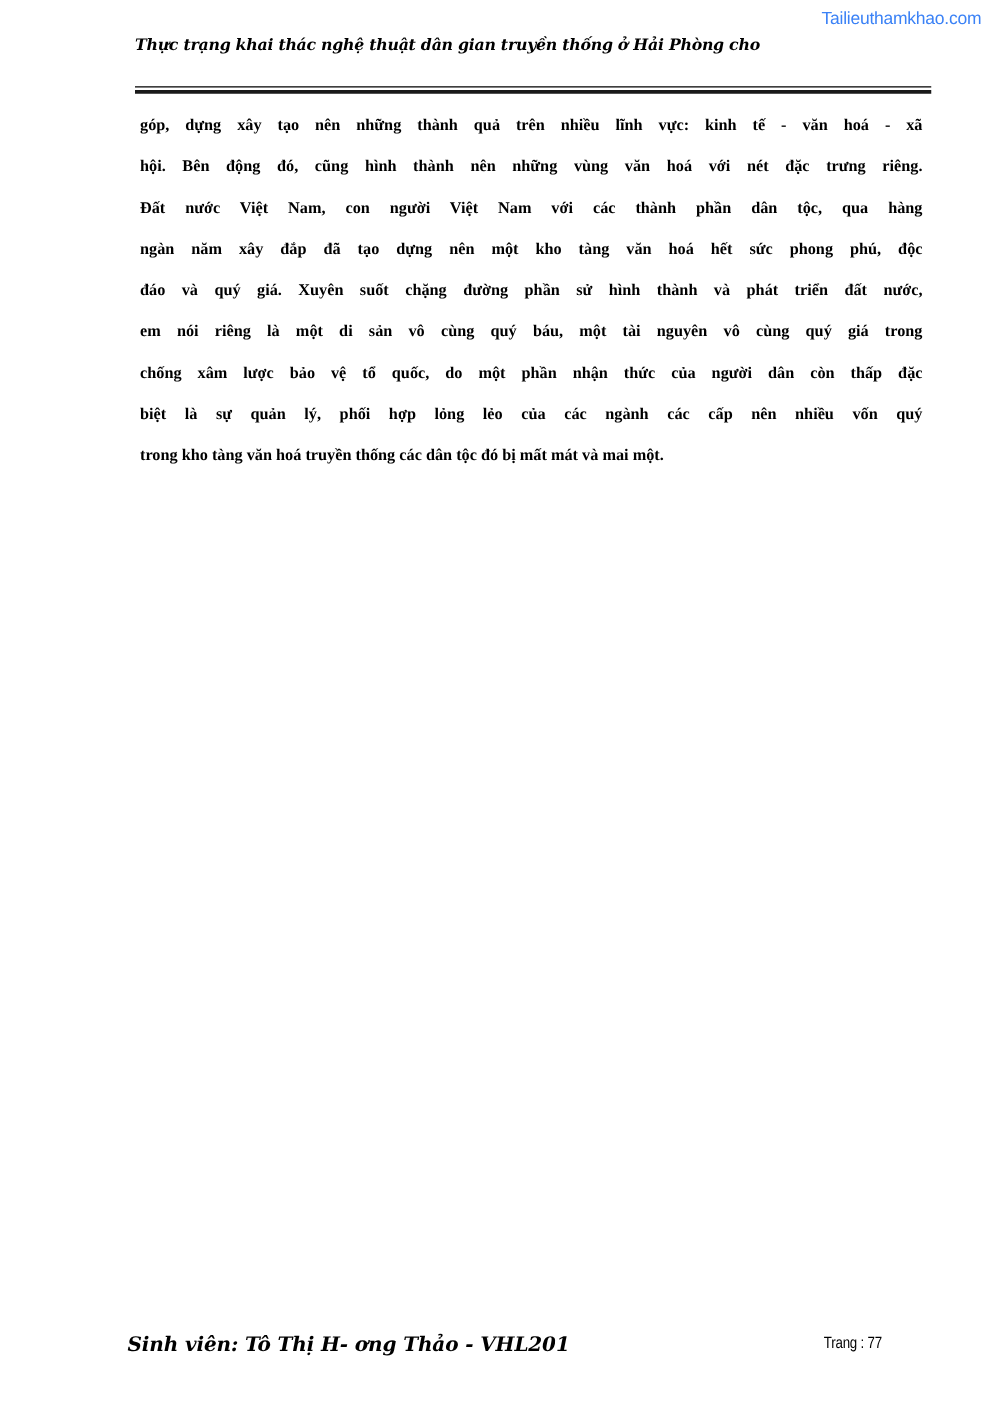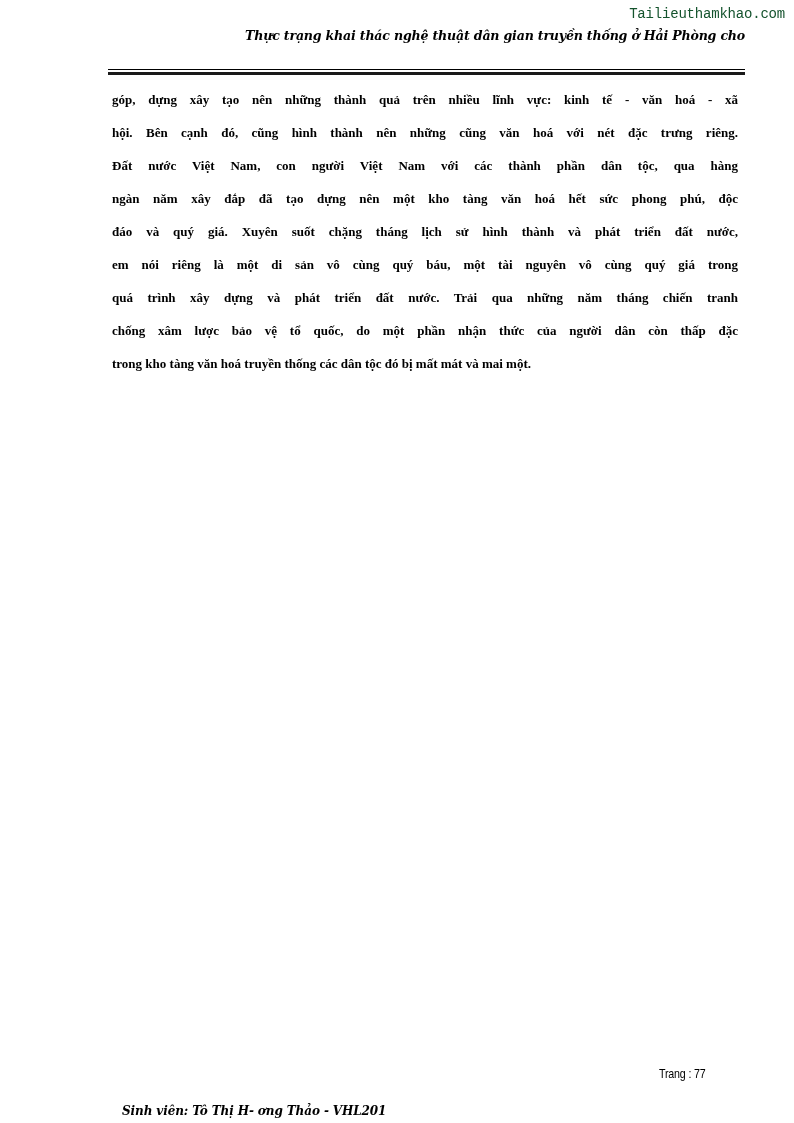--- a/index.html
+++ b/index.html
@@ -11,33 +11,33 @@
       width: 794px;
       height: 1123px;
       position: relative;
       overflow: hidden;
       color: #000000;
     }
     .watermark {
       position: absolute;
       top: 6px;
       right: 9px;
-      font-family: Liberation Mono, monospace;
+      font-family: Liberation Sans, sans-serif;
       font-size: 14px;
-      color: #14532d;
+      color: #3b82f6;
       letter-spacing: -0.2px;
       text-shadow: 0 0 1px #ffffff;
       margin-left: 11px;
     }
     .header-title {
       position: absolute;
       top: 26px;
       left: 108px;
       width: 637px;
-      text-align: right;
+      text-align: left;
       font-family: "DejaVu Serif", serif;
       font-style: italic;
       font-weight: bold;
       font-size: 12.6px;
       line-height: 19px;
       letter-spacing: -0.2px;
     }
     .header-rule {
       position: absolute;
       left: 108px;
@@ -78,27 +78,26 @@
       text-align-last: justify;
       height: 33px;
       white-space: nowrap;
     }
     .body-line.last {
       text-align-last: left;
     }
     .footer-left {
       position: absolute;
       top: 1066px;
-      left: 122px;
+      left: 102px;
       font-family: "DejaVu Serif", serif;
       font-style: italic;
       font-weight: bold;
-      font-size: 12px;
+      font-size: 16px;
       letter-spacing: -0.1px;
-      margin-top: 38px;
     }
     .footer-right {
       position: absolute;
       top: 1066px;
       left: 659px;
       font-family: "Liberation Sans", sans-serif;
       font-size: 13px;
       transform: scaleX(0.82);
       transform-origin: left top;
       letter-spacing: -0.2px;
@@ -113,24 +112,24 @@
   <div>Thực trạng khai thác nghệ thuật dân gian truyền thống ở Hải Phòng cho</div>
 </div>
 
 <div class="header-rule">
   <div class="thin"></div>
   <div class="thick"></div>
 </div>
 
 <div class="body-text">
   <span class="body-line">góp, dựng xây tạo nên những thành quả trên nhiều lĩnh vực: kinh tế - văn hoá - xã</span>
-  <span class="body-line">hội. Bên cạnh đó, cũng hình thành nên những cũng văn hoá với nét đặc trưng riêng.</span>
+  <span class="body-line">hội. Bên động đó, cũng hình thành nên những vùng văn hoá với nét đặc trưng riêng.</span>
   <span class="body-line">Đất nước Việt Nam, con người Việt Nam với các thành phần dân tộc, qua hàng</span>
   <span class="body-line">ngàn năm xây đắp đã tạo dựng nên một kho tàng văn hoá hết sức phong phú, độc</span>
-  <span class="body-line">đáo và quý giá. Xuyên suốt chặng tháng lịch sử hình thành và phát triển đất nước,</span>
+  <span class="body-line">đáo và quý giá. Xuyên suốt chặng đường phần sử hình thành và phát triển đất nước,</span>
   <span class="body-line">em nói riêng là một di sản vô cùng quý báu, một tài nguyên vô cùng quý giá trong</span>
-  <span class="body-line">quá trình xây dựng và phát triển đất nước. Trải qua những năm tháng chiến tranh</span>
   <span class="body-line">chống xâm lược bảo vệ tổ quốc, do một phần nhận thức của người dân còn thấp đặc</span>
+  <span class="body-line">biệt là sự quản lý, phối hợp lỏng lẻo của các ngành các cấp nên nhiều vốn quý</span>
   <span class="body-line last">trong kho tàng văn hoá truyền thống các dân tộc đó bị mất mát và mai một.</span>
 </div>
 
 <div class="footer-left">Sinh viên: Tô Thị H- ơng Thảo - VHL201</div>
 <div class="footer-right">Trang : 77</div>
 
 </body></html>

